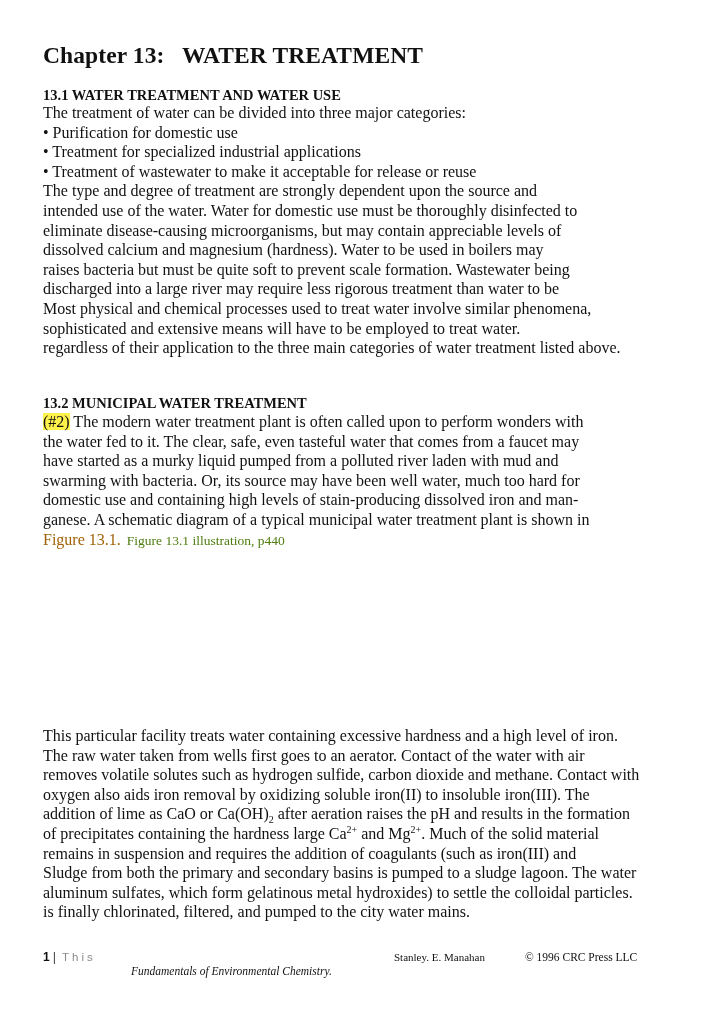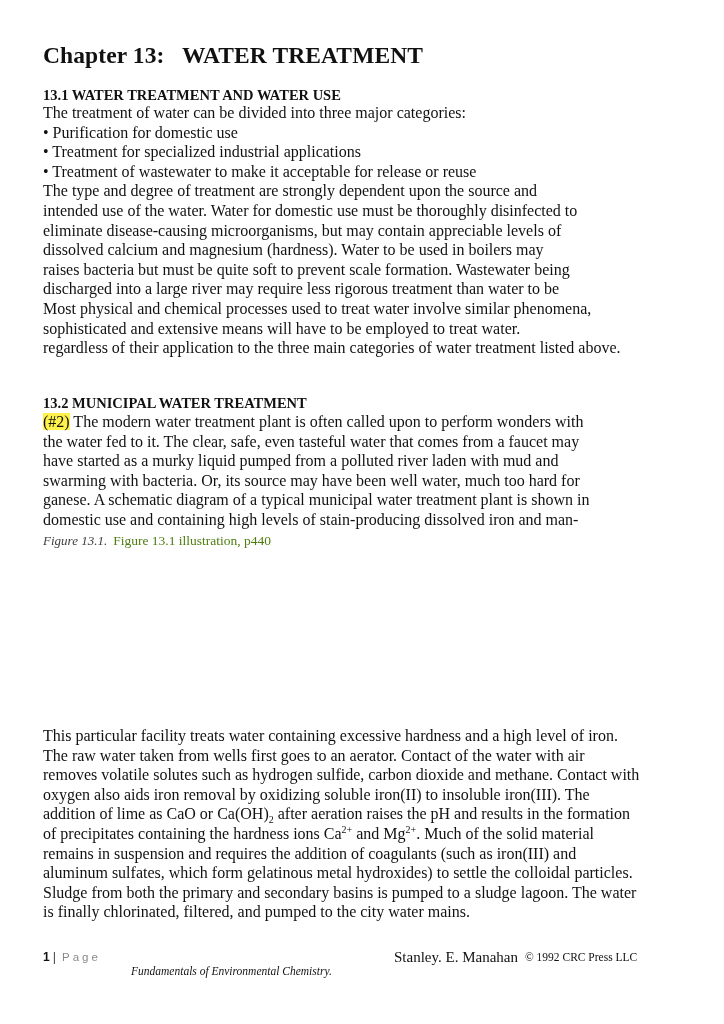--- a/index.html
+++ b/index.html
@@ -5,31 +5,31 @@
     html, body { margin: 0; padding: 0; background: #ffffff; }
     body { width: 724px; height: 1024px; position: relative; overflow: hidden;
            font-family: "Liberation Serif", "DejaVu Serif", serif; color: #111111; }
     .page { position: absolute; left: 0; top: 0; width: 669px; height: 1024px; }
     .chapter-title { position: absolute; left: 43px; top: 42px; font-size: 23.5px; font-weight: bold;
                      white-space: pre; letter-spacing: 0.1px; margin: 0; }
     .sec-head { position: absolute; left: 43px; font-size: 14.5px; font-weight: bold; margin: 0; white-space: pre; }
     .block { position: absolute; left: 43px; width: 660px; }
     .line { display: block; height: 19.6px; line-height: 19.6px; font-size: 16px; white-space: pre; }
     .hl { background: #fff24a; }
-    .fig-ref { color: #404040; font-size: 13px; font-style: italic; }
+    .fig-ref { color: #a16207; font-size: 16px; }
     .fig-note { color: #4d7c0f; font-size: 13.5px; margin-left: 6px; }
     sub, sup { font-size: 10px; line-height: 0; }
     .figure-placeholder { position: absolute; left: 43px; top: 562px; width: 640px; height: 160px; }
     .footer { position: absolute; left: 43px; top: 949px; font-size: 12px; white-space: pre; height: 16px; line-height: 16px; }
     .footer span { position: absolute; top: 0; white-space: pre; }
     .f-num { left: 0; font-weight: bold; font-family: "Liberation Sans", sans-serif; }
     .f-bar { left: 10px; font-weight: bold; }
     .f-page { left: 19px; color: #8a8a8a; letter-spacing: 3px; font-family: "Liberation Sans", sans-serif; font-size: 11.5px; }
     .f-book { left: 88px; font-style: italic; font-size: 11.5px; margin-top: 14px; }
-    .f-author { left: 351px; font-size: 15px; }
+    .f-author { left: 351px; font-size: 11px; }
     .f-copy { left: 482px; font-size: 11.5px; }
   </style>
 </head>
 <body>
 
 <div class="page">
 
   <h1 class="chapter-title">Chapter 13:   WATER TREATMENT</h1>
 
   <h2 class="sec-head" style="top:87px;">13.1 WATER TREATMENT AND WATER USE</h2>
@@ -50,42 +50,42 @@
     <span class="line">regardless of their application to the three main categories of water treatment listed above.</span>
   </div>
 
   <h2 class="sec-head" style="top:395px;">13.2 MUNICIPAL WATER TREATMENT</h2>
 
   <div class="block" style="top:412px;">
     <span class="line"><span class="hl">(#2)</span><span> The modern water treatment plant is often called upon to perform wonders with</span></span>
     <span class="line">the water fed to it. The clear, safe, even tasteful water that comes from a faucet may</span>
     <span class="line">have started as a murky liquid pumped from a polluted river laden with mud and</span>
     <span class="line">swarming with bacteria. Or, its source may have been well water, much too hard for</span>
+    <span class="line">domestic use and containing high levels of stain-producing dissolved iron and man-</span>
     <span class="line">ganese. A schematic diagram of a typical municipal water treatment plant is shown in</span>
-    <span class="line">domestic use and containing high levels of stain-producing dissolved iron and man-</span>
     <span class="line"><span class="fig-ref">Figure 13.1.</span><span class="fig-note">Figure 13.1 illustration, p440</span></span>
   </div>
 
   <div class="figure-placeholder"></div>
 
   <div class="block" style="top:726px;">
     <span class="line">This particular facility treats water containing excessive hardness and a high level of iron.</span>
     <span class="line">The raw water taken from wells first goes to an aerator. Contact of the water with air</span>
     <span class="line">removes volatile solutes such as hydrogen sulfide, carbon dioxide and methane. Contact with</span>
     <span class="line">oxygen also aids iron removal by oxidizing soluble iron(II) to insoluble iron(III). The</span>
     <span class="line"><span>addition of lime as CaO or Ca(OH)</span><sub>2</sub><span> after aeration raises the pH and results in the formation</span></span>
-    <span class="line"><span>of precipitates containing the hardness ions Ca</span><sup>2+</sup><span> and Mg</span><sup>2+</sup><span>. Much of the solid material</span></span>
+    <span class="line"><span>of precipitates containing the hardness large Ca</span><sup>2+</sup><span> and Mg</span><sup>2+</sup><span>. Much of the solid material</span></span>
     <span class="line">remains in suspension and requires the addition of coagulants (such as iron(III) and</span>
+    <span class="line">Sludge from both the primary and secondary basins is pumped to a sludge lagoon. The water</span>
     <span class="line">aluminum sulfates, which form gelatinous metal hydroxides) to settle the colloidal particles.</span>
-    <span class="line">Sludge from both the primary and secondary basins is pumped to a sludge lagoon. The water</span>
     <span class="line">is finally chlorinated, filtered, and pumped to the city water mains.</span>
   </div>
 
   <div class="footer">
     <span class="f-num">1</span>
     <span class="f-bar">|</span>
-    <span class="f-page">Page</span>
+    <span class="f-page">This</span>
     <span class="f-book">Fundamentals of Environmental Chemistry.</span>
     <span class="f-author">Stanley. E. Manahan</span>
-    <span class="f-copy">© 1992 CRC Press LLC</span>
+    <span class="f-copy">© 1996 CRC Press LLC</span>
   </div>
 
 </div>
 
 </body></html>

